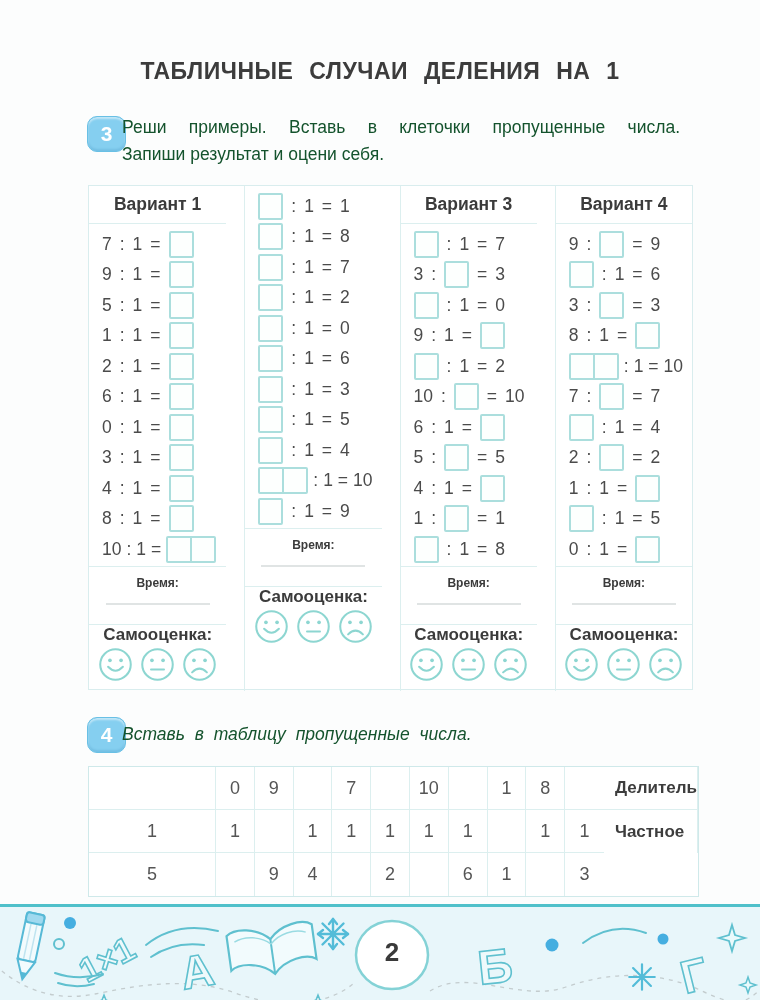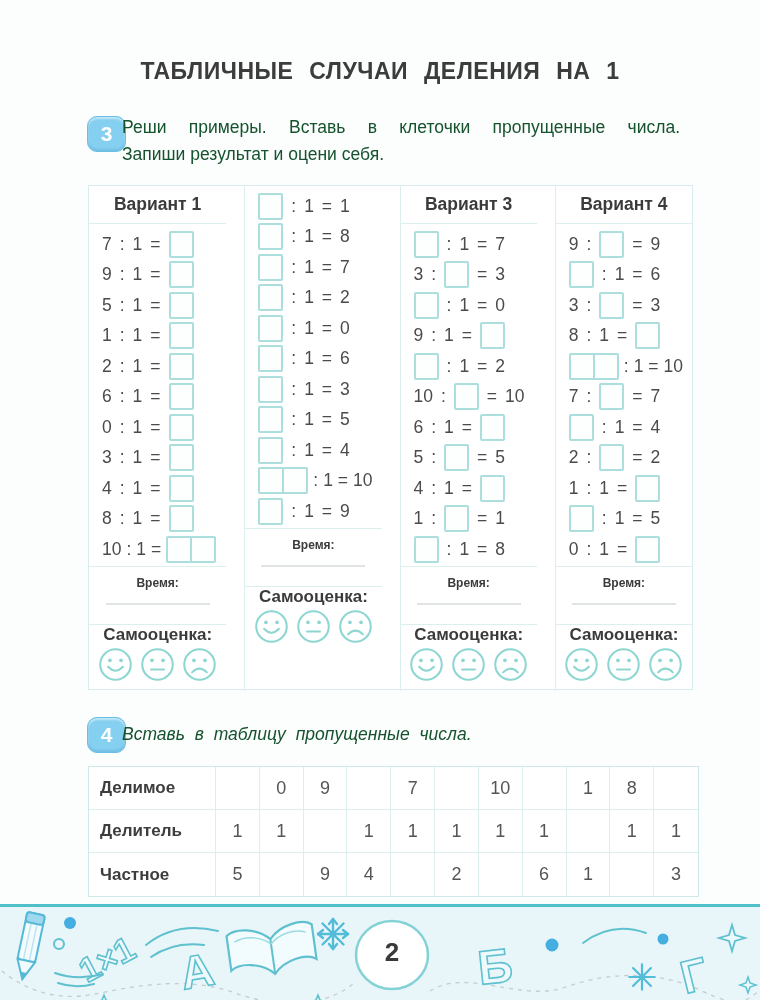--- a/index.html
+++ b/index.html
@@ -581,21 +581,20 @@
             <circle cx="26" cy="15.5" r="2" fill="#8dd6d1"></circle>
           </svg>
         </div>
     </div>
   </div>
 </div>
 
 <div class="abs badge badge4">4</div>
 <div class="abs instr instr4">Вставь  в  таблицу  пропущенные  числа.</div>
 <div class="abs t4" id="t4">
-    <div class="cell lab">Делимое</div>
     <div class="cell"></div>
     <div class="cell">0</div>
     <div class="cell">9</div>
     <div class="cell"></div>
     <div class="cell">7</div>
     <div class="cell"></div>
     <div class="cell">10</div>
     <div class="cell"></div>
     <div class="cell">1</div>
     <div class="cell">8</div>

